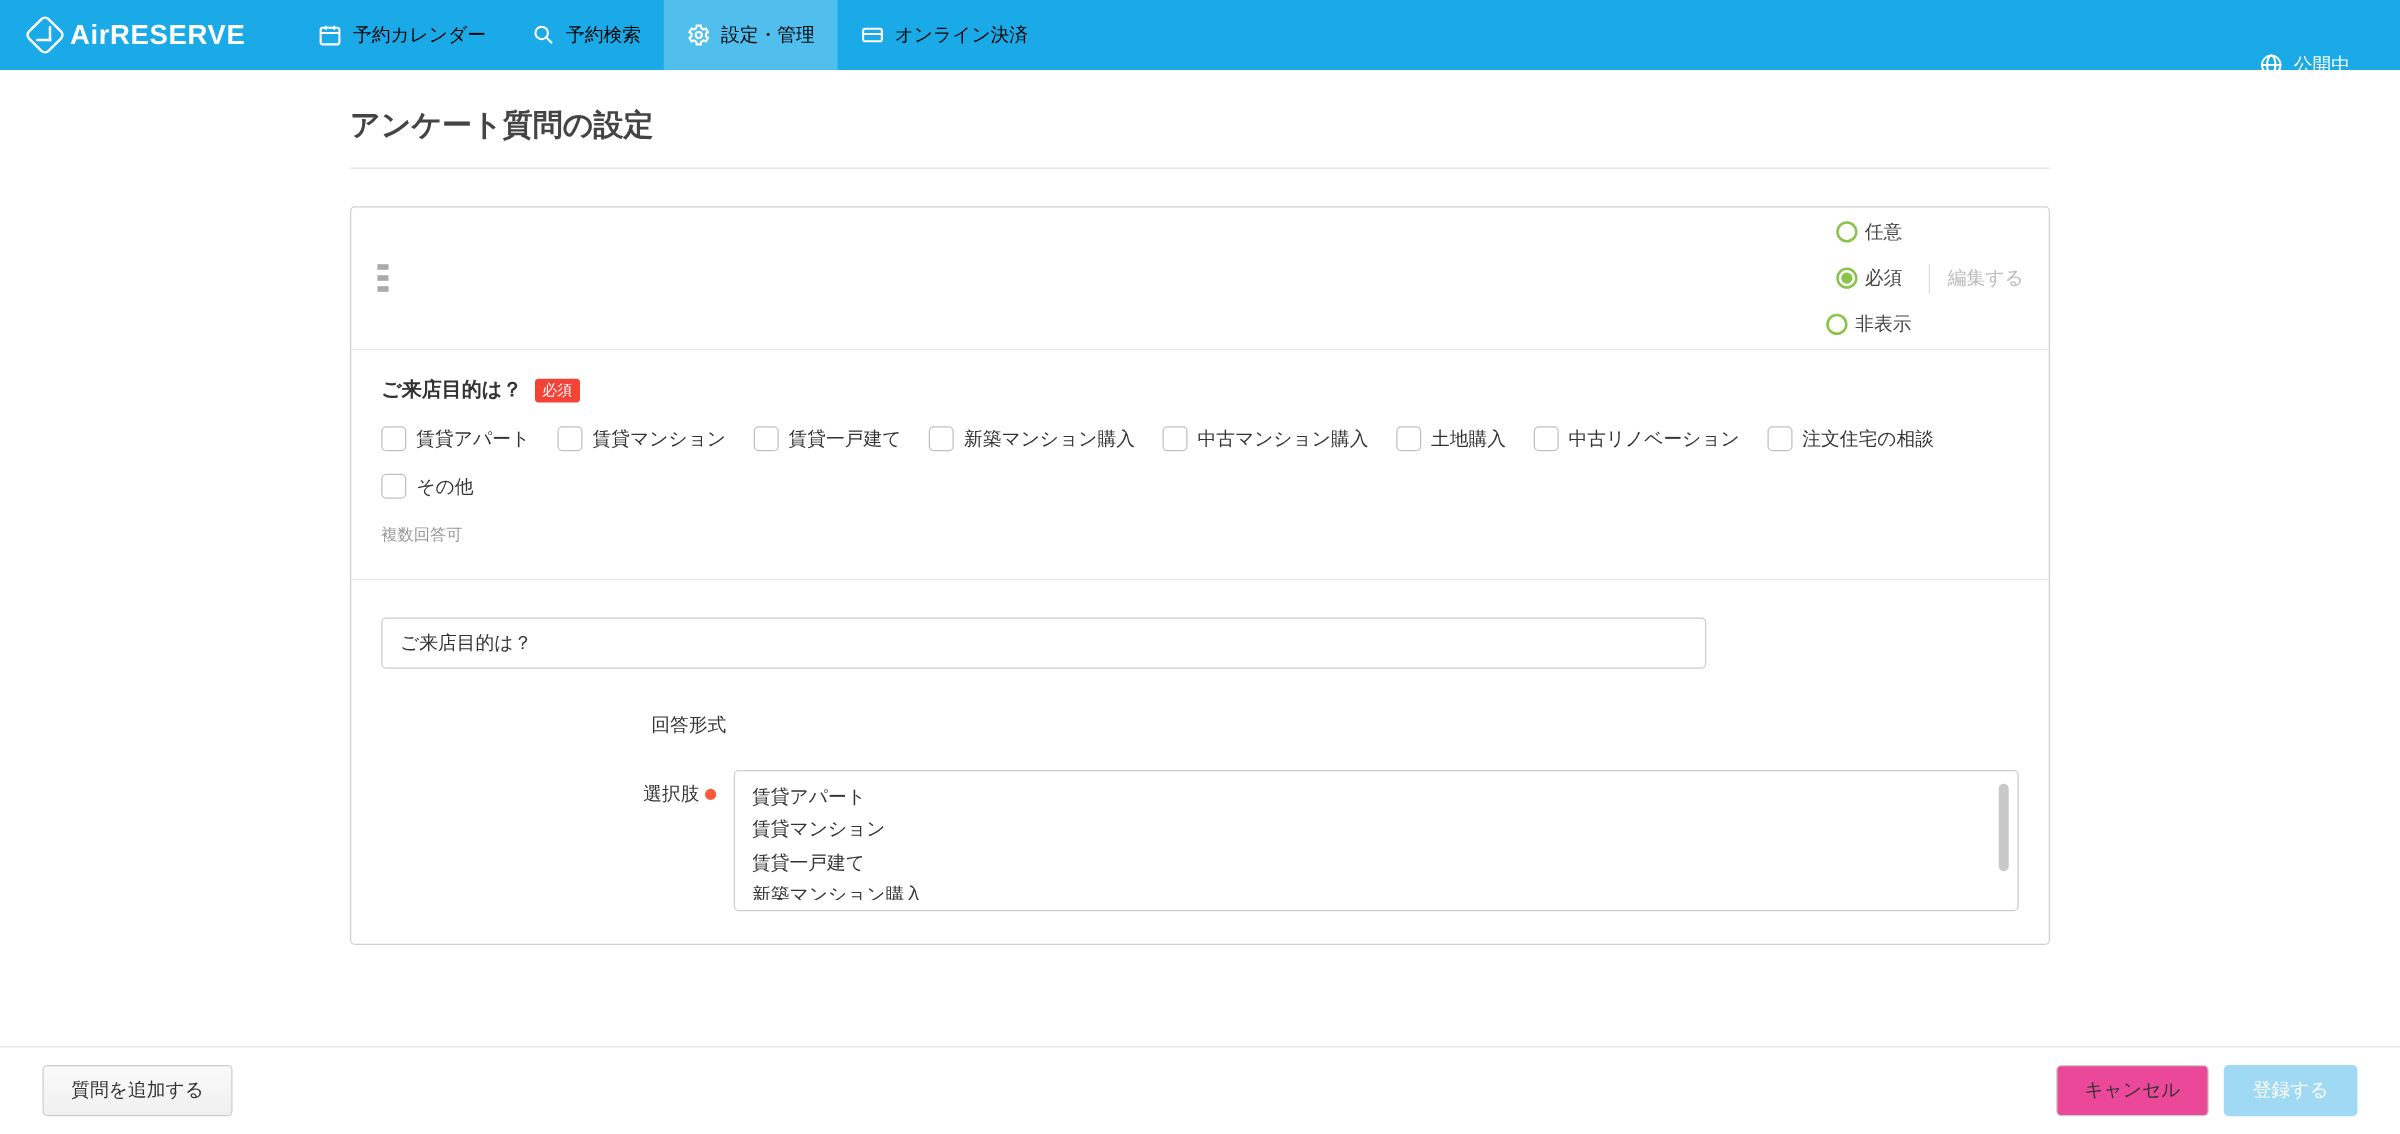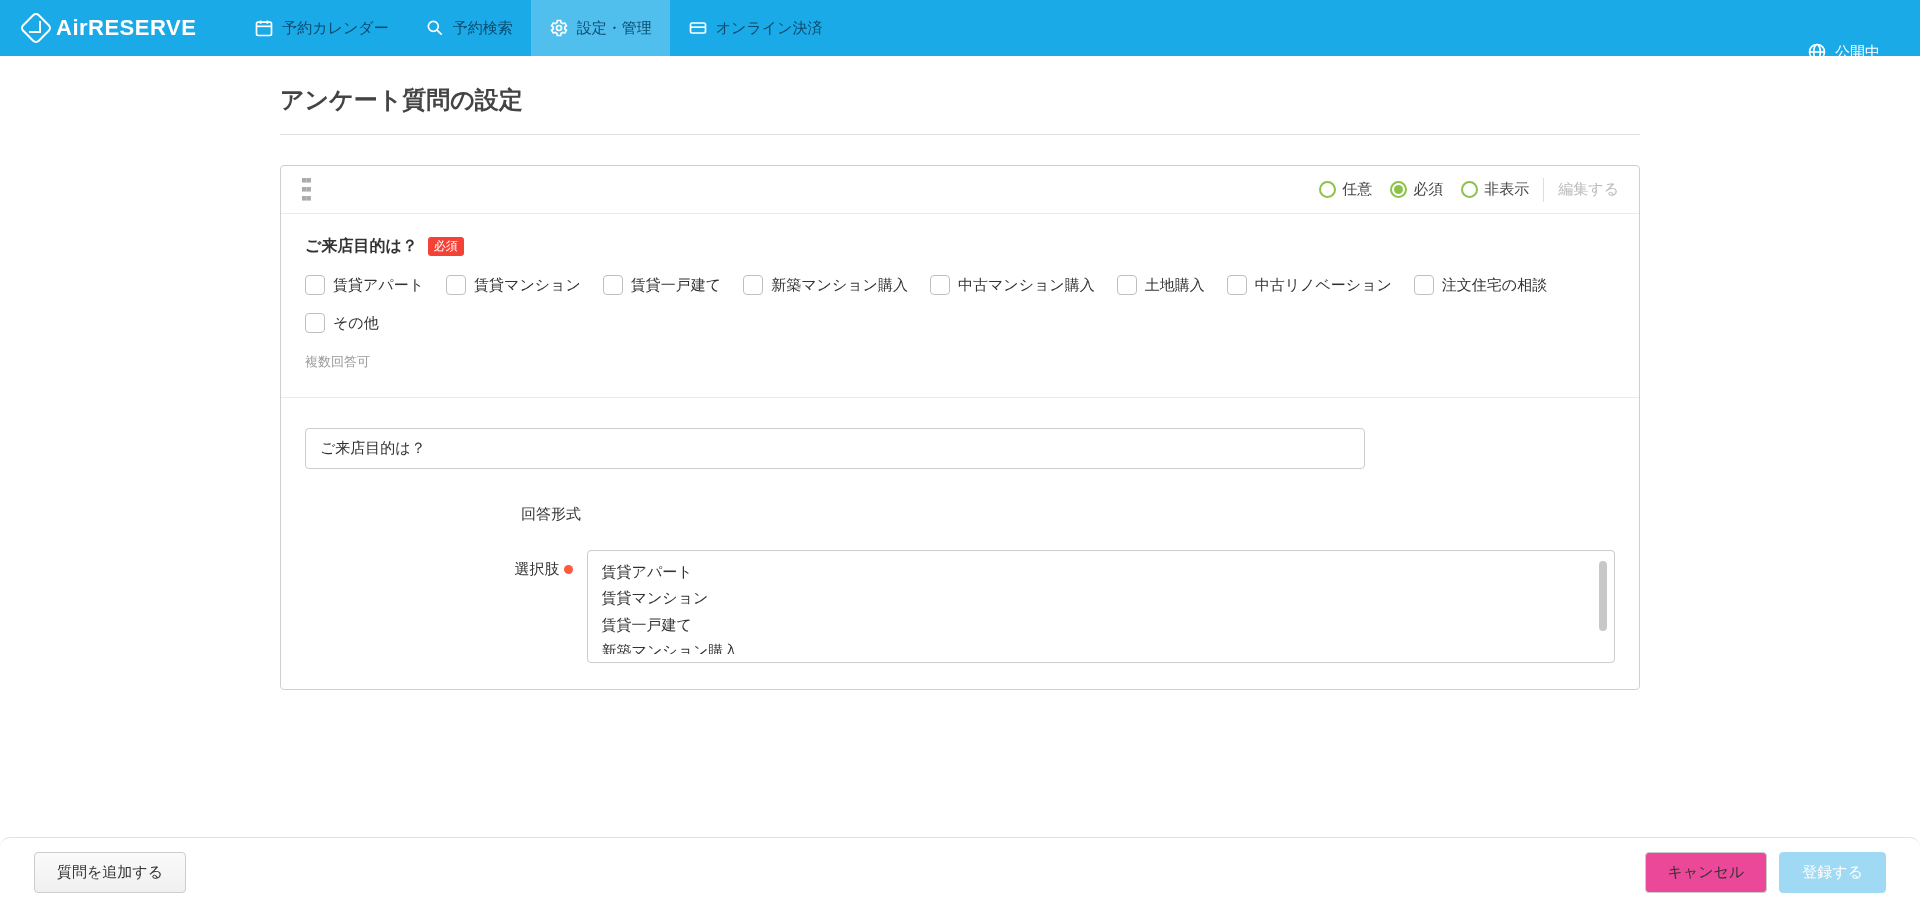--- a/index.html
+++ b/index.html
@@ -5,35 +5,35 @@
     * { margin:0; padding:0; box-sizing:border-box; font-family:-apple-system,BlinkMacSystemFont,"Hiragino Sans","Hiragino Kaku Gothic ProN","Yu Gothic",Meiryo,sans-serif; }
     body { background:#fff; color:#333; font-size:14px; }
 
     
     .top-header { background:#1BAAE8; height:56px; display:flex; align-items:center; padding:0 20px 0 24px; color:#fff; }
     .logo-wrap { display:flex; align-items:center; gap:8px; margin-right:40px; }
     .logo-mark { width:24px; height:24px; border:2px solid #fff; border-radius:5px; transform:rotate(45deg); display:flex; align-items:center; justify-content:center; }
     .logo-mark::after{ content:""; width:10px; height:10px; border:2px solid #fff; border-top:none; border-left:none; transform:rotate(-45deg) translate(-1px,-1px);}
     .brand-text { font-size:22px; font-weight:600; letter-spacing:.5px; }
     .nav { display:flex; align-items:center; height:100%; }
-    .nav-item { display:flex; align-items:center; gap:8px; height:100%; padding:0 18px; color:#0c4a6e; font-size:15px; cursor:pointer; }
+    .nav-item { display:flex; align-items:center; gap:8px; height:100%; padding:0 18px; color:#000000; font-size:15px; cursor:pointer; }
     .nav-item.active { background:#51BFEE; }
     .nav-icon { width:20px; height:20px; display:inline-block; }
     .spacer { flex:1; }
     .status-right { display:flex; align-items:center; gap:8px; color:#fff; font-size:15px; padding-right:20px;margin-top:48px;}
     .globe { width:20px; height:20px; }
 
     
     .page { max-width:1420px; margin:0 auto; padding:20px 30px 100px; }
     .page-title { font-size:24px; font-weight:600; color:#444; padding:8px 0 18px; border-bottom:1px solid #e0e0e0; }
     .card { margin-top:30px; border:1px solid #cfcfcf; border-radius:4px; }
     .card-top { display:flex; align-items:center; padding:10px 20px; border-bottom:1px solid #eaeaea; }
     .drag-handle { font-size:18px; color:#aaa; letter-spacing:-2px; line-height:9px;}
     .card-top-spacer { flex:1; }
-    .radio-group { display:flex; align-items:center; gap:18px; }
+    .radio-group { display:flex; align-items:center; gap:18px;flex-direction:column; }
     .radio-opt { display:flex; align-items:center; gap:6px; font-size:15px; color:#444; }
     .radio-outer { width:17px; height:17px; border:2px solid #8BC34A; border-radius:50%; display:flex; align-items:center; justify-content:center;}
     .radio-outer.on::after{ content:""; width:9px; height:9px; background:#8BC34A; border-radius:50%; }
     .divider-v { width:1px; height:24px; background:#ddd; margin:0 14px; }
     .edit-link { color:#bbb; font-size:15px; }
 
     .card-body { padding:22px 24px 26px; }
     .q-title-row { display:flex; align-items:center; gap:10px; font-size:16px; font-weight:600; color:#333;}
     .badge-req { background:#f44336; color:#fff; font-size:12px; padding:1px 6px; border-radius:3px; font-weight:500;}
     .check-list { display:flex; flex-wrap:wrap; gap:18px 22px; margin-top:18px; }
@@ -48,21 +48,21 @@
     .text-input, .select-box, .textarea-box { border:1px solid #ccc; border-radius:4px; padding:10px 14px; font-size:15px; color:#333; }
     .text-input { width:1060px; }
     .select-box { width:360px; display:flex; align-items:center; justify-content:space-between; }
     .chev { width:14px; height:14px; }
     .textarea-wrap { width:1060px; border:1px solid #ccc; border-radius:4px; padding:8px 4px 8px 14px; display:flex;}
     .textarea-content { flex:1; font-size:15px; color:#333; line-height:1.75; max-height:95px; overflow:hidden;}
     .scroll-track { width:14px; display:flex; align-items:flex-start; justify-content:center;}
     .scroll-thumb { width:8px; height:70px; background:#c8c8c8; border-radius:4px; margin-top:2px;}
 
     
-    .footer { position:fixed; bottom:0; left:0; right:0; background:#fff; border-top:1px solid #e2e2e2; padding:14px 34px; display:flex; align-items:center;border-radius:10px;}
+    .footer { position:fixed; bottom:0; left:0; right:0; background:#fff; border-top:1px solid #e2e2e2; padding:14px 34px; display:flex; align-items:center;}
     .btn { border:1px solid #ccc; border-radius:4px; padding:10px 22px; font-size:15px; cursor:pointer; background:#ec4899;}
     .btn-add { color:#333; background:linear-gradient(#fafafa,#f0f0f0);}
     .btn-cancel { margin-left:auto; margin-right:12px; color:#333;}
     .btn-primary { background:#9FD9F4; color:#fff; border-color:#9FD9F4;}
   </style>
 </head>
 <body>
 
 <div class="top-header">
   <div class="logo-wrap">

